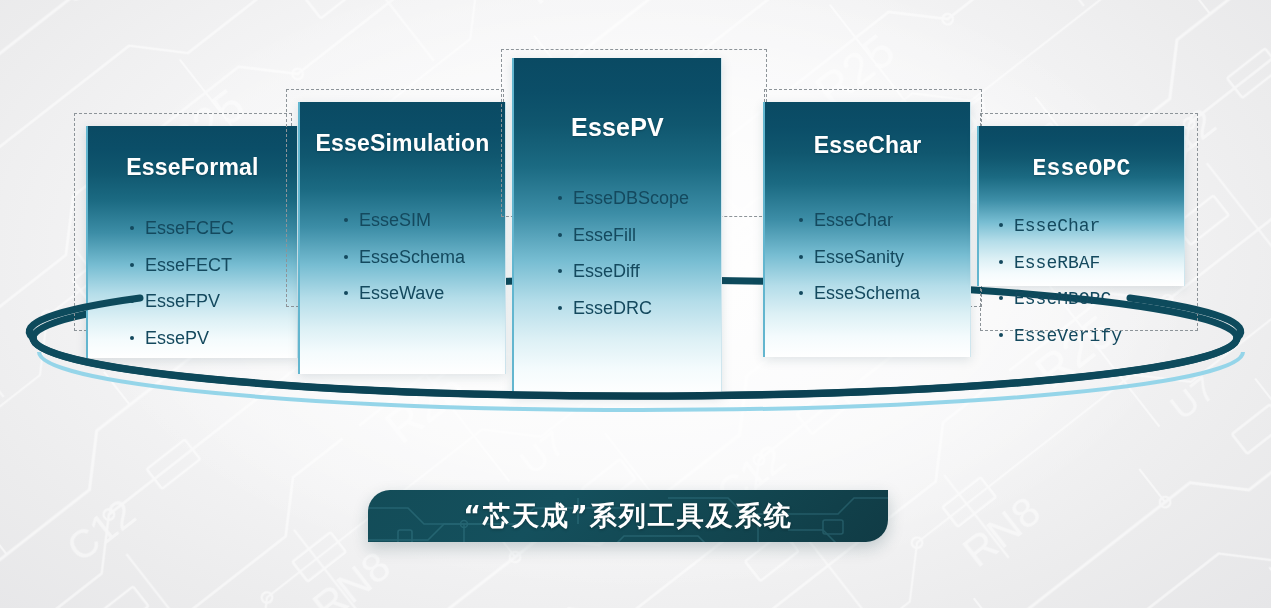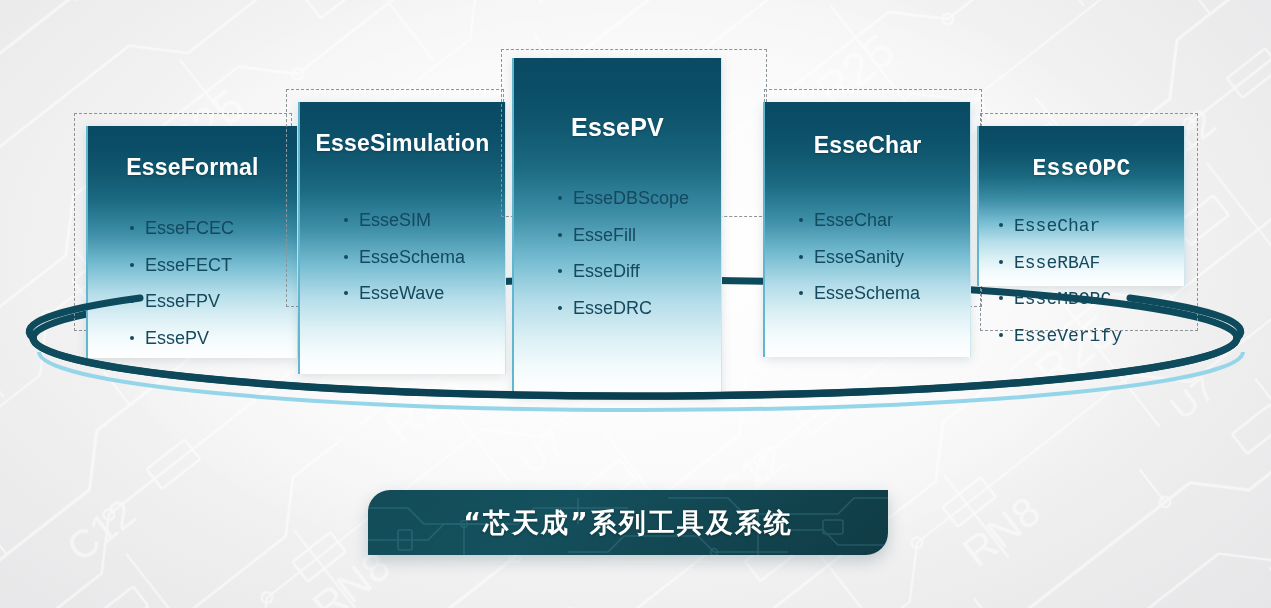--- a/index.html
+++ b/index.html
@@ -75,21 +75,21 @@
     width:4px;height:4px;border-radius:50%;
     background:#14495e;
     margin-right:11px;
     flex:0 0 auto;
     position:relative;top:-4px;
   }
 
   
   .banner{
     position:absolute;
-    left:368px;top:490px;width:520px;height:65px;
+    left:368px;top:490px;width:520px;height:52px;
     border-radius:22px 0 22px 0;
     background:linear-gradient(135deg,#134c58 0%,#14505d 35%,#12454f 70%,#103b45 100%);
     box-shadow:0 6px 16px rgba(20,60,70,.22);
     overflow:hidden;
   }
   .banner-circuit{position:absolute;inset:0;opacity:.30;}
   .banner-text{
     position:absolute;inset:0;
     display:flex;align-items:center;justify-content:center;
     color:#fff;font-size:27px;font-weight:bold;

